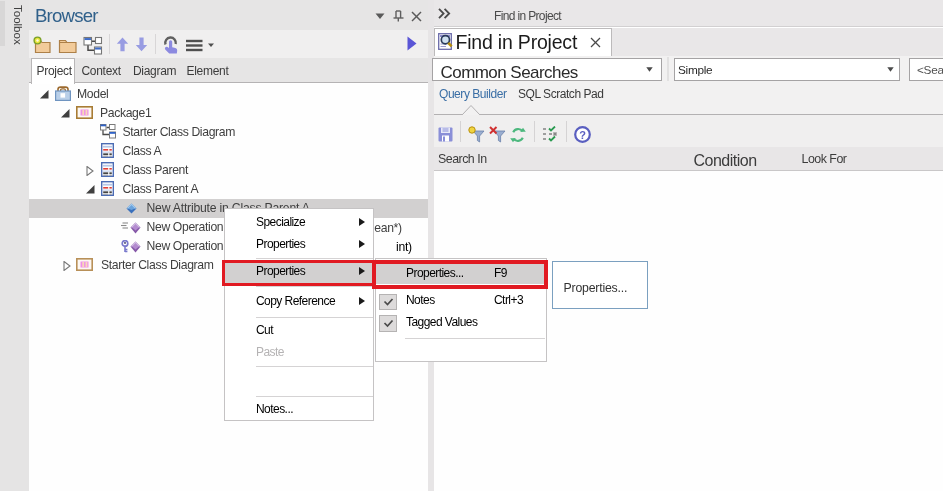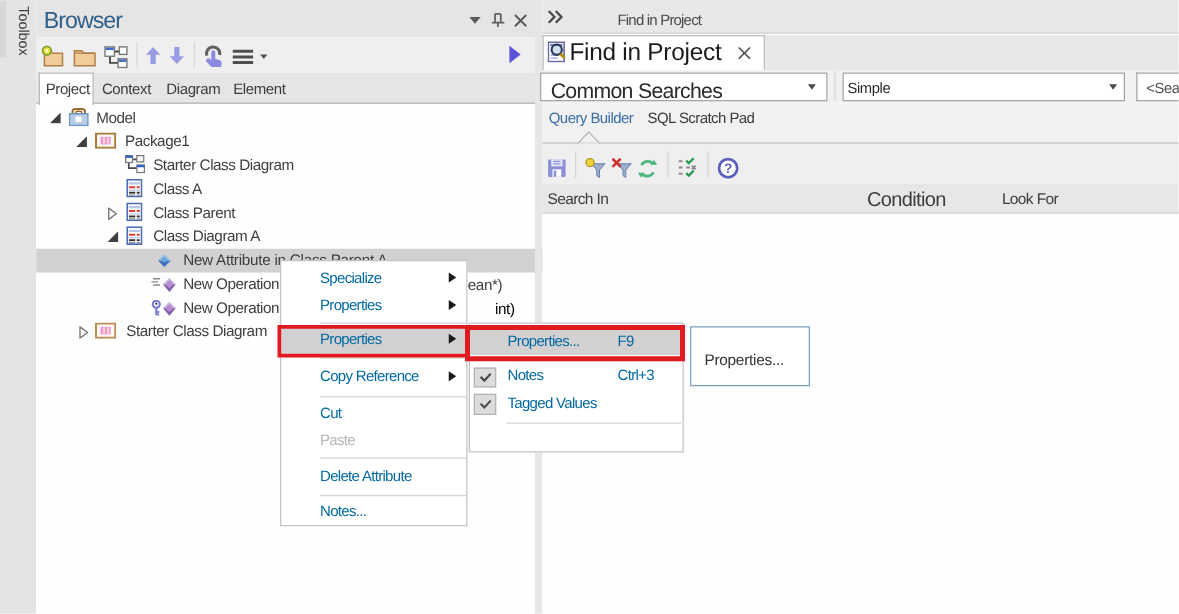--- a/index.html
+++ b/index.html
@@ -2,21 +2,21 @@
 <html><head>
 <meta charset="utf-8">
 <style>
 *{margin:0;padding:0;box-sizing:border-box}
 html,body{width:943px;height:491px;overflow:hidden}
 body{position:relative;font-family:"Liberation Sans",sans-serif;background:#fff;color:#3e3e3e}
 .abs{position:absolute}
 .tree-row{position:absolute;left:29px;width:446px;height:19px;font-size:12.2px;letter-spacing:-0.35px;color:#3f3f3f}
 .tree-row span.lbl{position:absolute;top:2px}
 .exp{position:absolute}
-.mi{position:absolute;left:0;width:100%;font-size:12px;letter-spacing:-0.55px;color:#0369a1}
+.mi{position:absolute;left:0;width:100%;font-size:12px;letter-spacing:-0.55px;color:#000000}
 .mi .t{position:absolute;left:31.5px;top:3px}
 .mi .arr{position:absolute;right:8px;top:6px;width:0;height:0;border-top:4.5px solid transparent;border-bottom:4.5px solid transparent;border-left:6px solid #1a1a1a}
 .sep{position:absolute;height:1px;background:#d5d3d4}
 </style>
 </head>
 <body>
 
 <div class="abs" style="left:0;top:0;width:29px;height:491px;background:#e5e4e4"></div>
 <div class="abs" style="left:0;top:1px;width:5px;height:45px;background:#d8d7d7"></div>
 <div class="abs" style="left:6px;top:5px;width:18px;height:44px;font-size:11.5px;color:#3f3f3f;writing-mode:vertical-rl;letter-spacing:0">Toolbox</div>
@@ -186,21 +186,21 @@
 <rect x="0.7" y="0.7" width="11.6" height="13.6" fill="#fff" stroke="#4c6cb4" stroke-width="1.4"></rect>
 <rect x="2" y="2.8" width="9" height="1.8" fill="#b8c8e8"></rect>
 <rect x="2.2" y="6" width="5" height="1.6" fill="#e04038"></rect>
       <rect x="8.4" y="6" width="2.4" height="1.6" fill="#e04038"></rect>
 <rect x="2" y="8.6" width="9" height="1" fill="#b8c8e8"></rect>
 <rect x="2.2" y="10.4" width="5" height="1.5" fill="#303030"></rect>
       <rect x="8.4" y="10.4" width="2.4" height="1.5" fill="#303030"></rect>
 <rect x="2.2" y="12.6" width="5" height="1" fill="#909090"></rect>
       <rect x="8.4" y="12.6" width="2.4" height="1" fill="#909090"></rect>
 </svg>
-<span class="lbl" style="left:93.5px">Class Diagram A</span>
+<span class="lbl" style="left:93.5px">Class Parent A</span>
 </div>
 
 <div class="tree-row" style="top:199px;background:#d2d0d0">
 <svg class="exp" style="left:96.5px;top:4px" width="11" height="11" viewBox="0 0 11 11">
 <polygon points="5.5,0.5 10.5,5.5 5.5,10.5 0.5,5.5" fill="#3a70bc"></polygon>
 <polygon points="5.5,0.5 10.5,5.5 0.5,5.5" fill="#a6cdf0"></polygon>
 <polygon points="5.5,2 9,5.5 5.5,7 2,5.5" fill="#6ba3dc"></polygon>
 </svg>
 <span class="lbl" style="left:117.5px;letter-spacing:-0.2px">New Attribute in Class Parent A</span>
 </div>
@@ -386,23 +386,20 @@
       <span class="arr"></span>
     </div>
 <div class="sep" style="left:31.5px;right:0;top:107.5px"></div>
 <div class="mi" style="top:110.5px;height:22px">
       <span class="t">Cut</span>
     </div>
 <div class="mi" style="top:132.5px;height:22px;color:#b5b3b4">
       <span class="t">Paste</span>
     </div>
 <div class="sep" style="left:31.5px;right:0;top:156.5px"></div>
-<div class="mi" style="top:161.5px;height:22px">
-      <span class="t">Delete Attribute</span>
-    </div>
 <div class="sep" style="left:31.5px;right:0;top:187px"></div>
 <div class="mi" style="top:190px;height:22px">
       <span class="t">Notes...</span>
     </div>
 </div>
 
 <div class="abs" style="left:374.5px;top:258px;width:172.5px;height:103.5px;background:#fff;border:1px solid #c5c3c4;z-index:11">
 <div class="mi" style="top:3.5px;height:21.5px;background:#d2d0d0">
       <span class="t" style="left:30.5px">Properties...</span>
       <span class="t" style="left:118.5px">F9</span>

